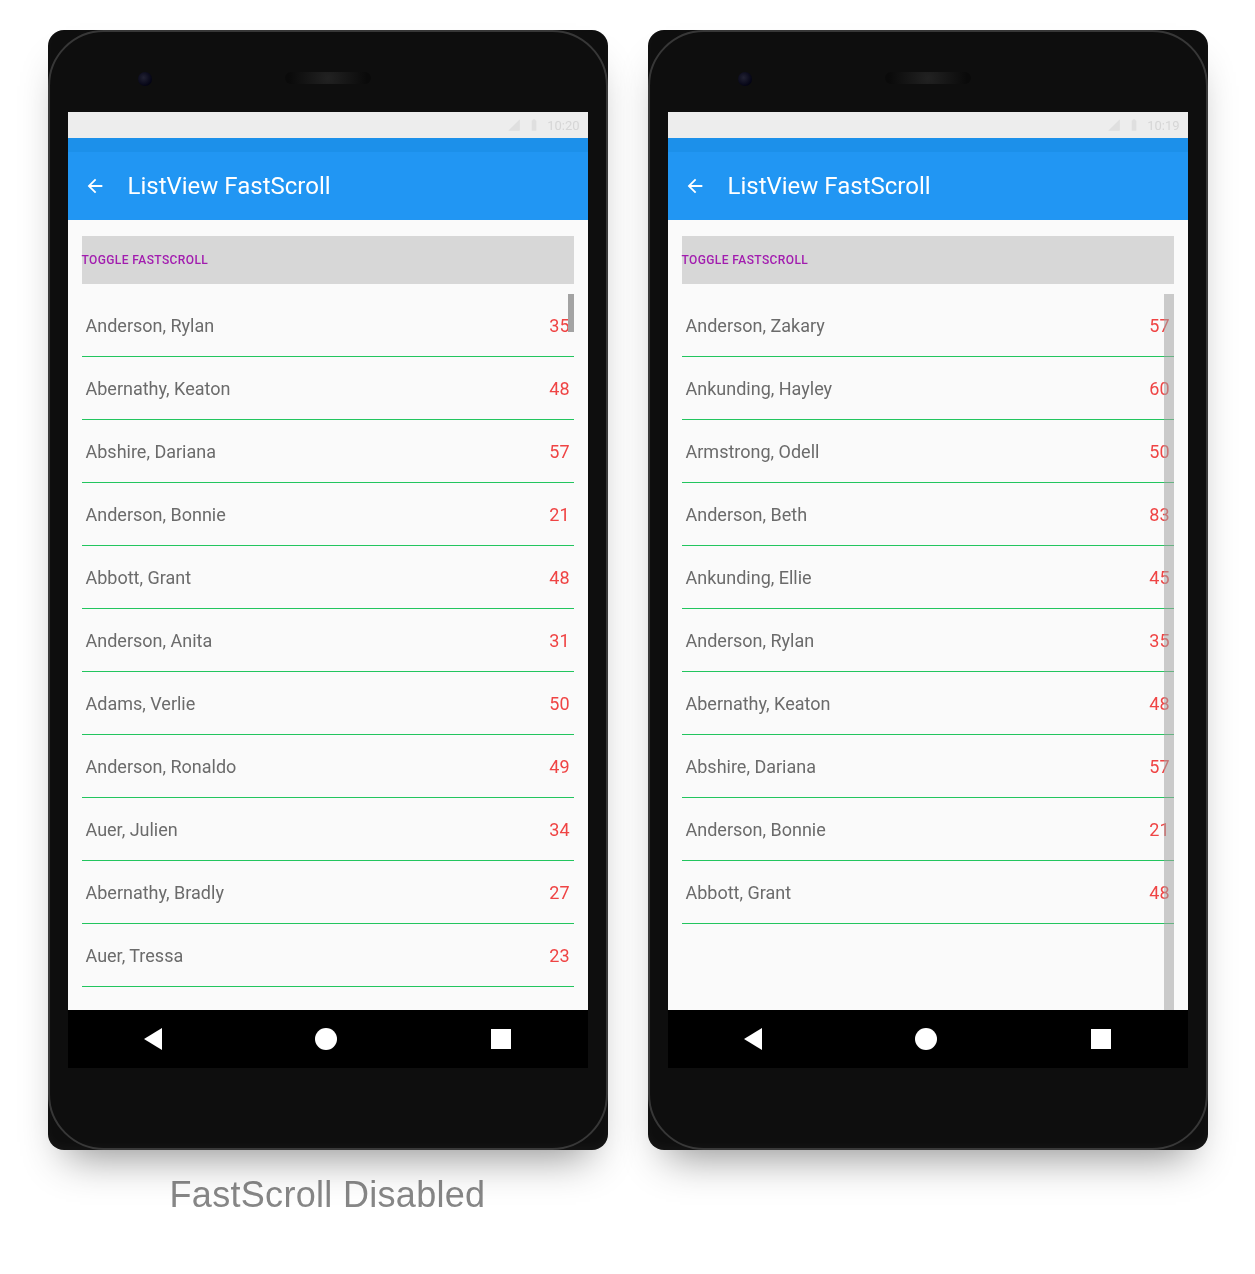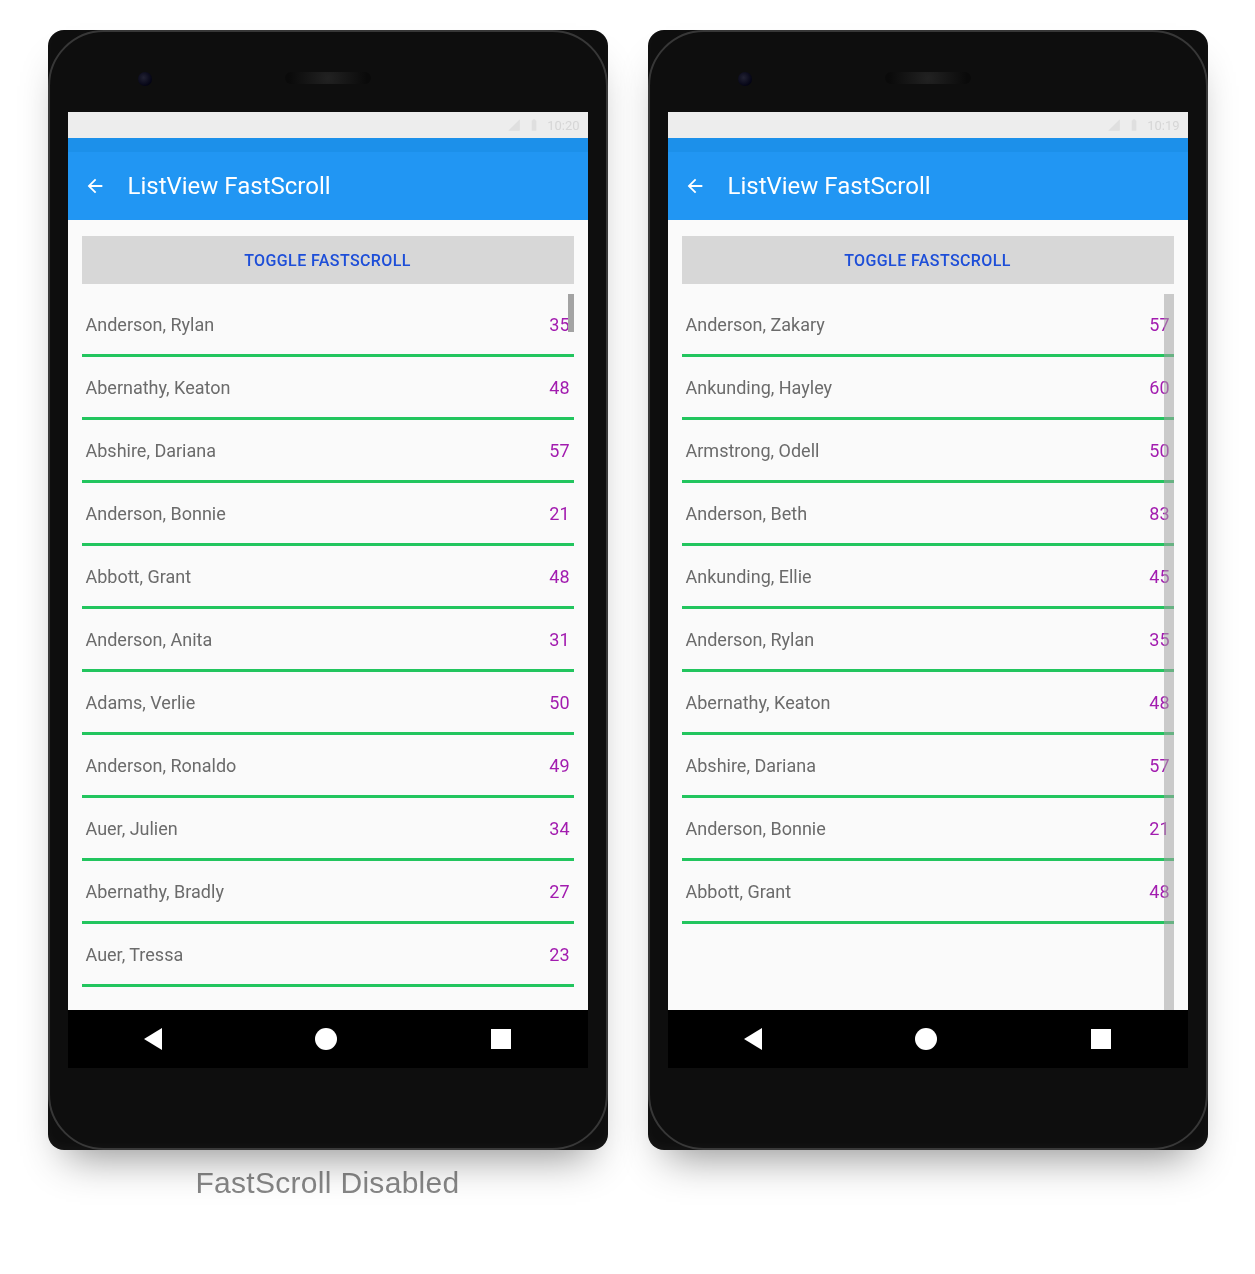--- a/index.html
+++ b/index.html
@@ -83,40 +83,40 @@
     color: #fff;
   }
   .appbar .title { font-size: 24px; font-weight: 400; }
   .back-arrow { width: 22px; height: 22px; }
   .content { flex: 1; background: #fafafa; padding: 16px 14px 0 14px; display: flex; flex-direction: column; }
   .toggle-btn {
     height: 48px;
     background: #d7d7d7;
     display: flex;
     align-items: center;
-    justify-content: center;
+    justify-content: flex-start;
     font-weight: 500;
     letter-spacing: .4px;
-    color: #1d4ed8;
-    font-size: 16px;
+    color: #a21caf;
+    font-size: 12px;
     margin-bottom: 10px;
   }
   .list { flex: 1; overflow: hidden; position: relative; }
   .row {
     display: flex;
     justify-content: space-between;
     align-items: center;
     height: 63px;
     padding: 0 4px;
-    border-bottom: 3px solid #22c55e;
+    border-bottom: 1px solid #22c55e;
     color: #6b6b6b;
     font-size: 18px;
   }
   .row:first-child { border-top: 1px solid #e4e4e4; }
-  .row .val { color: #a21caf; margin-left: 9px; }
+  .row .val { color: #ef4444; margin-left: 9px; }
   .thin-scroll {
     position: absolute;
     top: 0; right: 0;
     width: 6px; height: 38px;
     background: #a3a3a3;
   }
   .fast-scroll {
     position: absolute;
     top: 0; right: 0;
     width: 10px;
@@ -133,23 +133,23 @@
   }
   .nav-tri {
     width: 0; height: 0;
     border-top: 11px solid transparent;
     border-bottom: 11px solid transparent;
     border-right: 18px solid #fff;
   }
   .nav-circ { width: 22px; height: 22px; border-radius: 50%; background: #fff; }
   .nav-sq { width: 20px; height: 20px; background: #fff; }
   .caption {
-    margin-top: 16px;
+    margin-top: 24px;
     font-family: "Gill Sans", "Gill Sans MT", "Segoe UI", sans-serif;
-    font-size: 30px;
+    font-size: 36px;
     color: #878787;
     letter-spacing: .3px;
   }
 </style>
 </head>
 <body>
 
 <div class="phone-wrap">
   <div class="phone">
     <div class="cam"></div>

